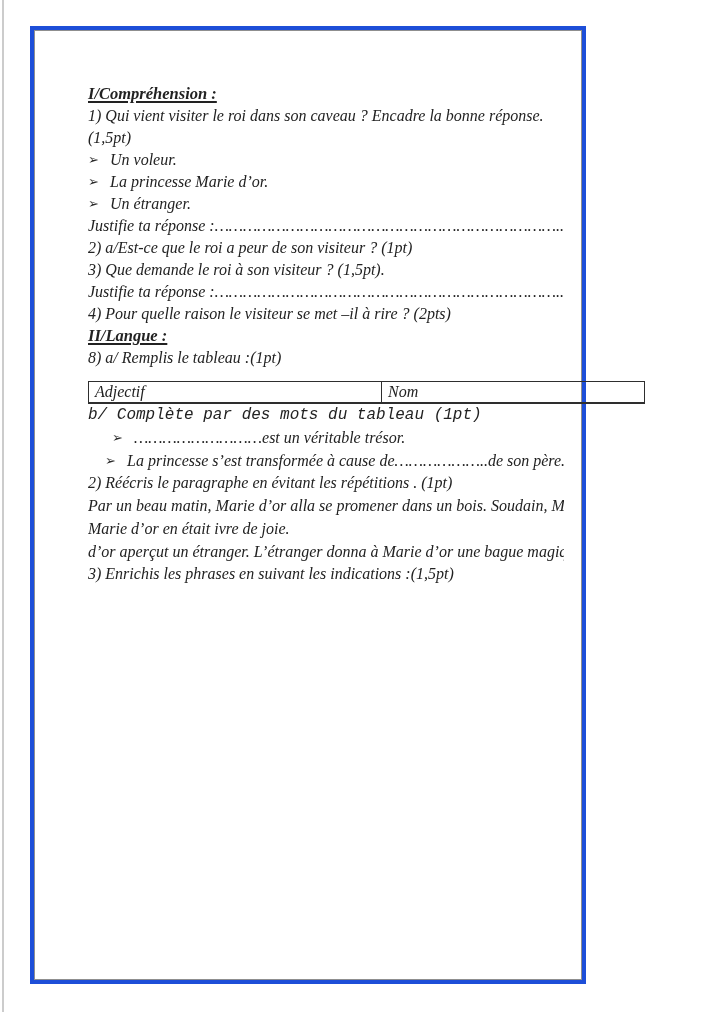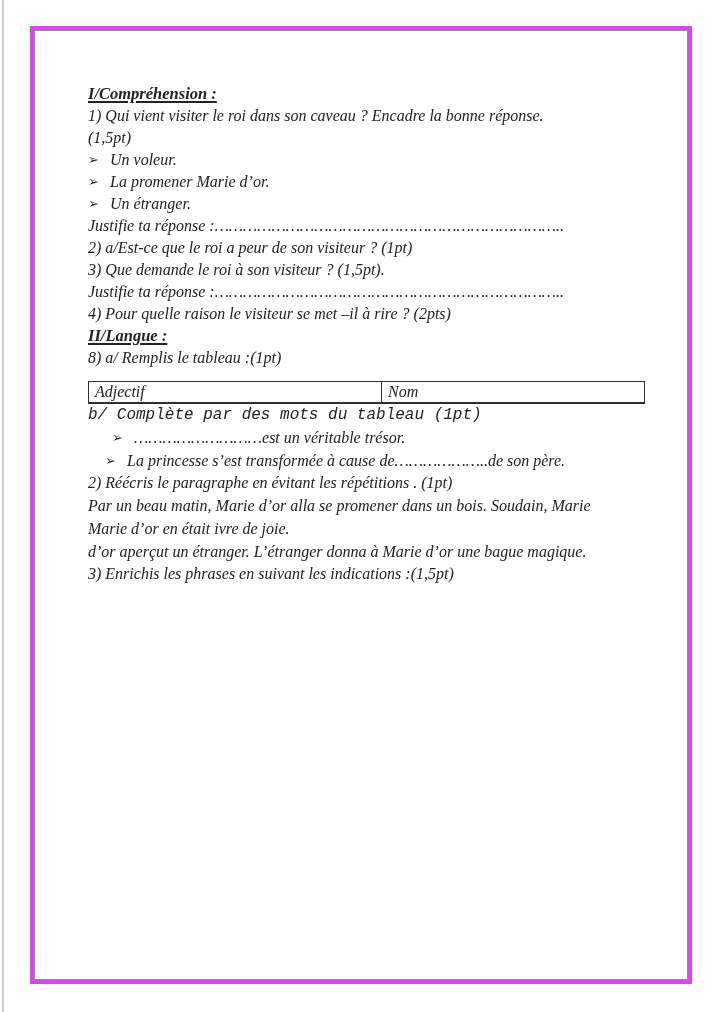--- a/index.html
+++ b/index.html
@@ -1,20 +1,20 @@
 <!DOCTYPE html>
 <html><head>
 <meta charset="utf-8">
 <style>
   html,body{margin:0;padding:0;background:#ffffff;}
   .page{position:relative;width:720px;height:1012px;background:#ffffff;overflow:hidden;
         font-family:"Liberation Serif","DejaVu Serif",serif;font-style:italic;color:#222;}
   .scan-edge{position:absolute;left:2px;top:0;width:2px;height:100%;background:#cccccc;}
-  .frame{position:absolute;left:30px;top:26px;width:662px;height:958px;box-sizing:border-box;
-         border:4px solid #d946ef;}
+  .frame{position:absolute;left:30px;top:26px;width:556px;height:958px;box-sizing:border-box;
+         border:4px solid #1d4ed8;}
   .frame-inner{position:absolute;inset:0;border:1px solid #8f8f8f;}
   .content{position:absolute;inset:0;padding:53px 18px 0 54px;box-sizing:border-box;
            font-size:16px;line-height:22px;}
   .content div{margin:0;}
   .h-title{display:inline-block;font-weight:bold;font-size:16.5px;
            text-decoration:underline;text-decoration-thickness:1.5px;text-underline-offset:2px;}
   .line{white-space:nowrap;overflow:hidden;}
   .ind1{margin-left:17px;}
   .ind2{margin-left:42px;}
   .ind3{margin-left:22px;}
@@ -50,21 +50,21 @@
       <div class="line ind1 mt7">1)  Qui vient visiter le roi dans son caveau ? Encadre la bonne réponse.</div>
       <div class="line ind2">(1,5pt)</div>
 
       <div class="opts">
         <div class="opt">
             <span class="bullet">➢</span>
             <span>Un voleur.</span>
           </div>
         <div class="opt">
             <span class="bullet">➢</span>
-            <span>La promener Marie d’or.</span>
+            <span>La princesse Marie d’or.</span>
           </div>
         <div class="opt">
             <span class="bullet">➢</span>
             <span>Un étranger.</span>
           </div>
       </div>
 
       <div class="line mt19">Justifie ta réponse :………………………………………………………………..</div>
       <div class="line mt13">2) a/Est-ce que le roi a peur de son visiteur ? (1pt)</div>
       <div class="line mt12">3) Que demande le roi à son visiteur ? (1,5pt).</div>

